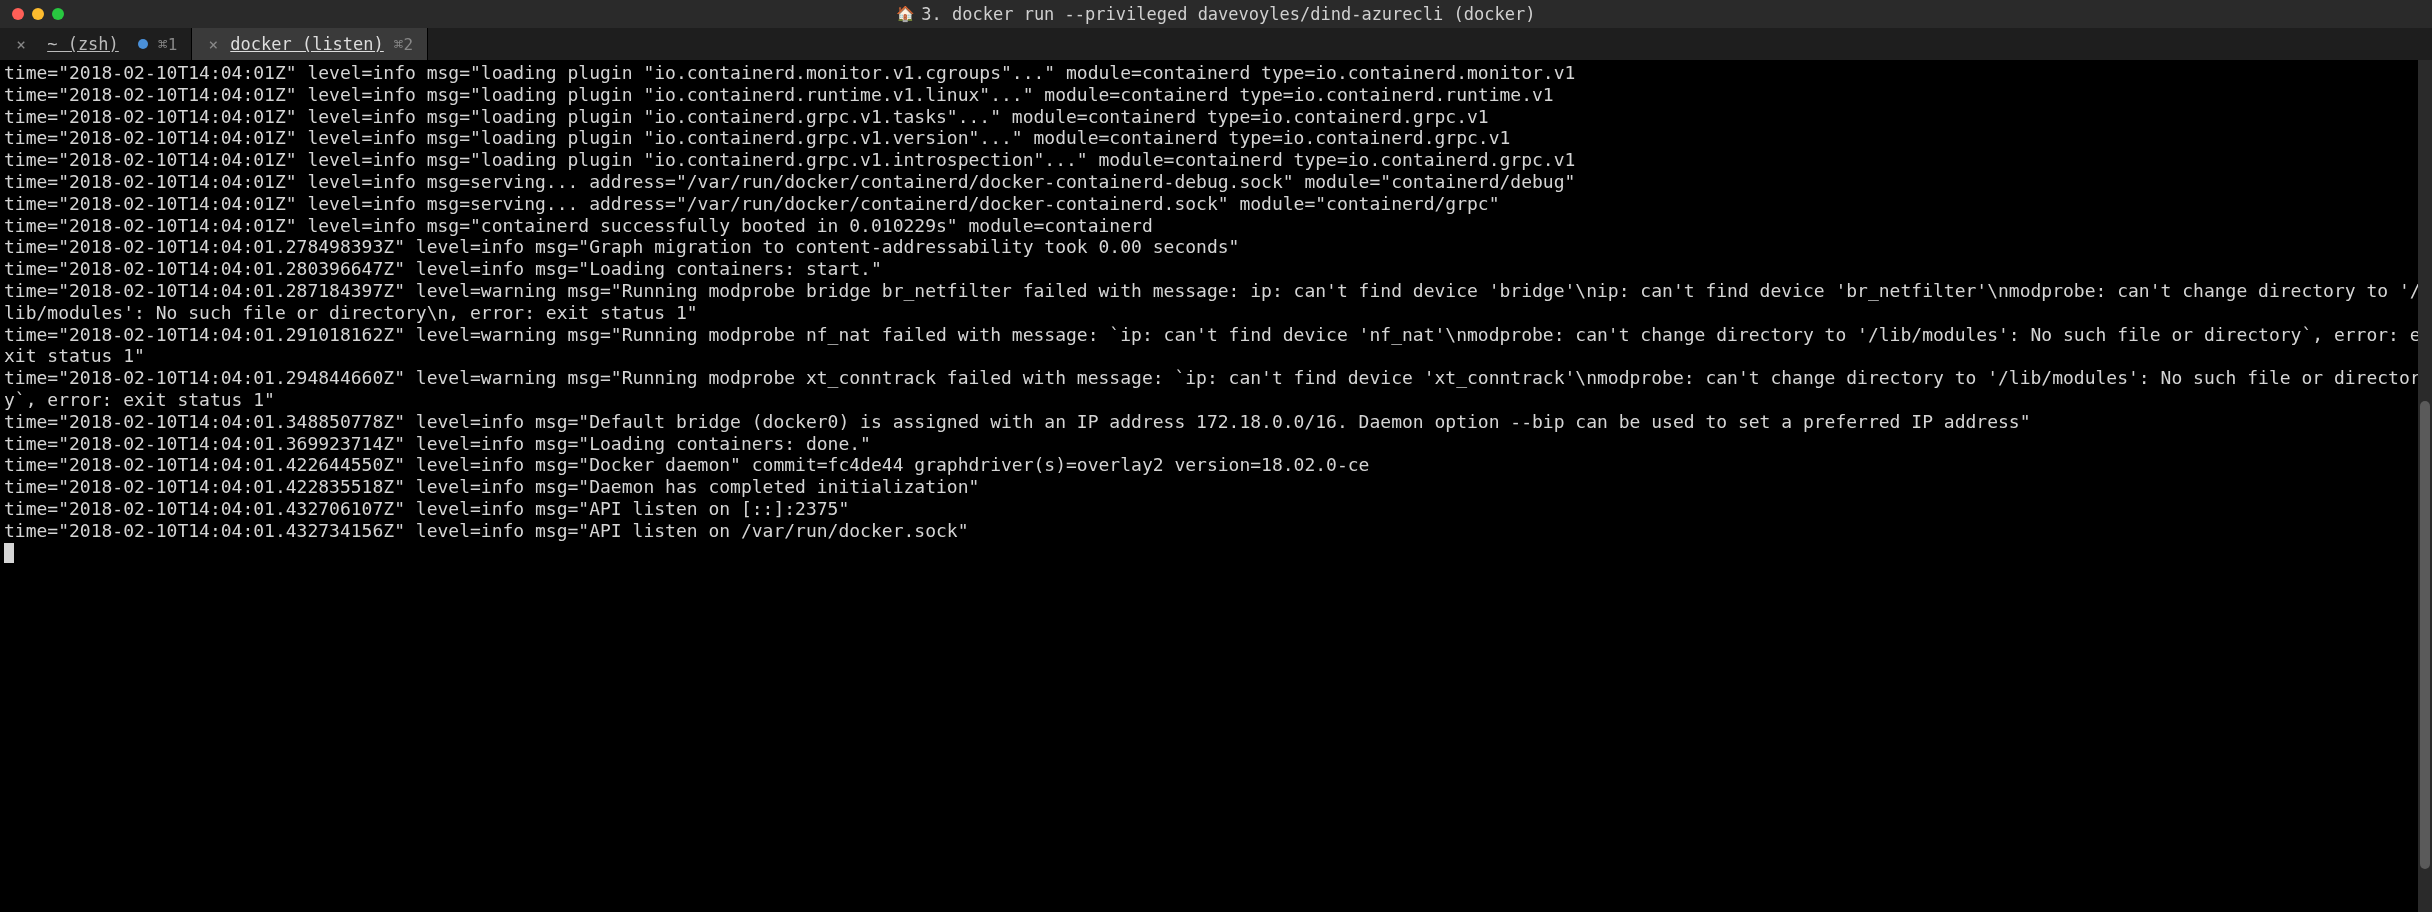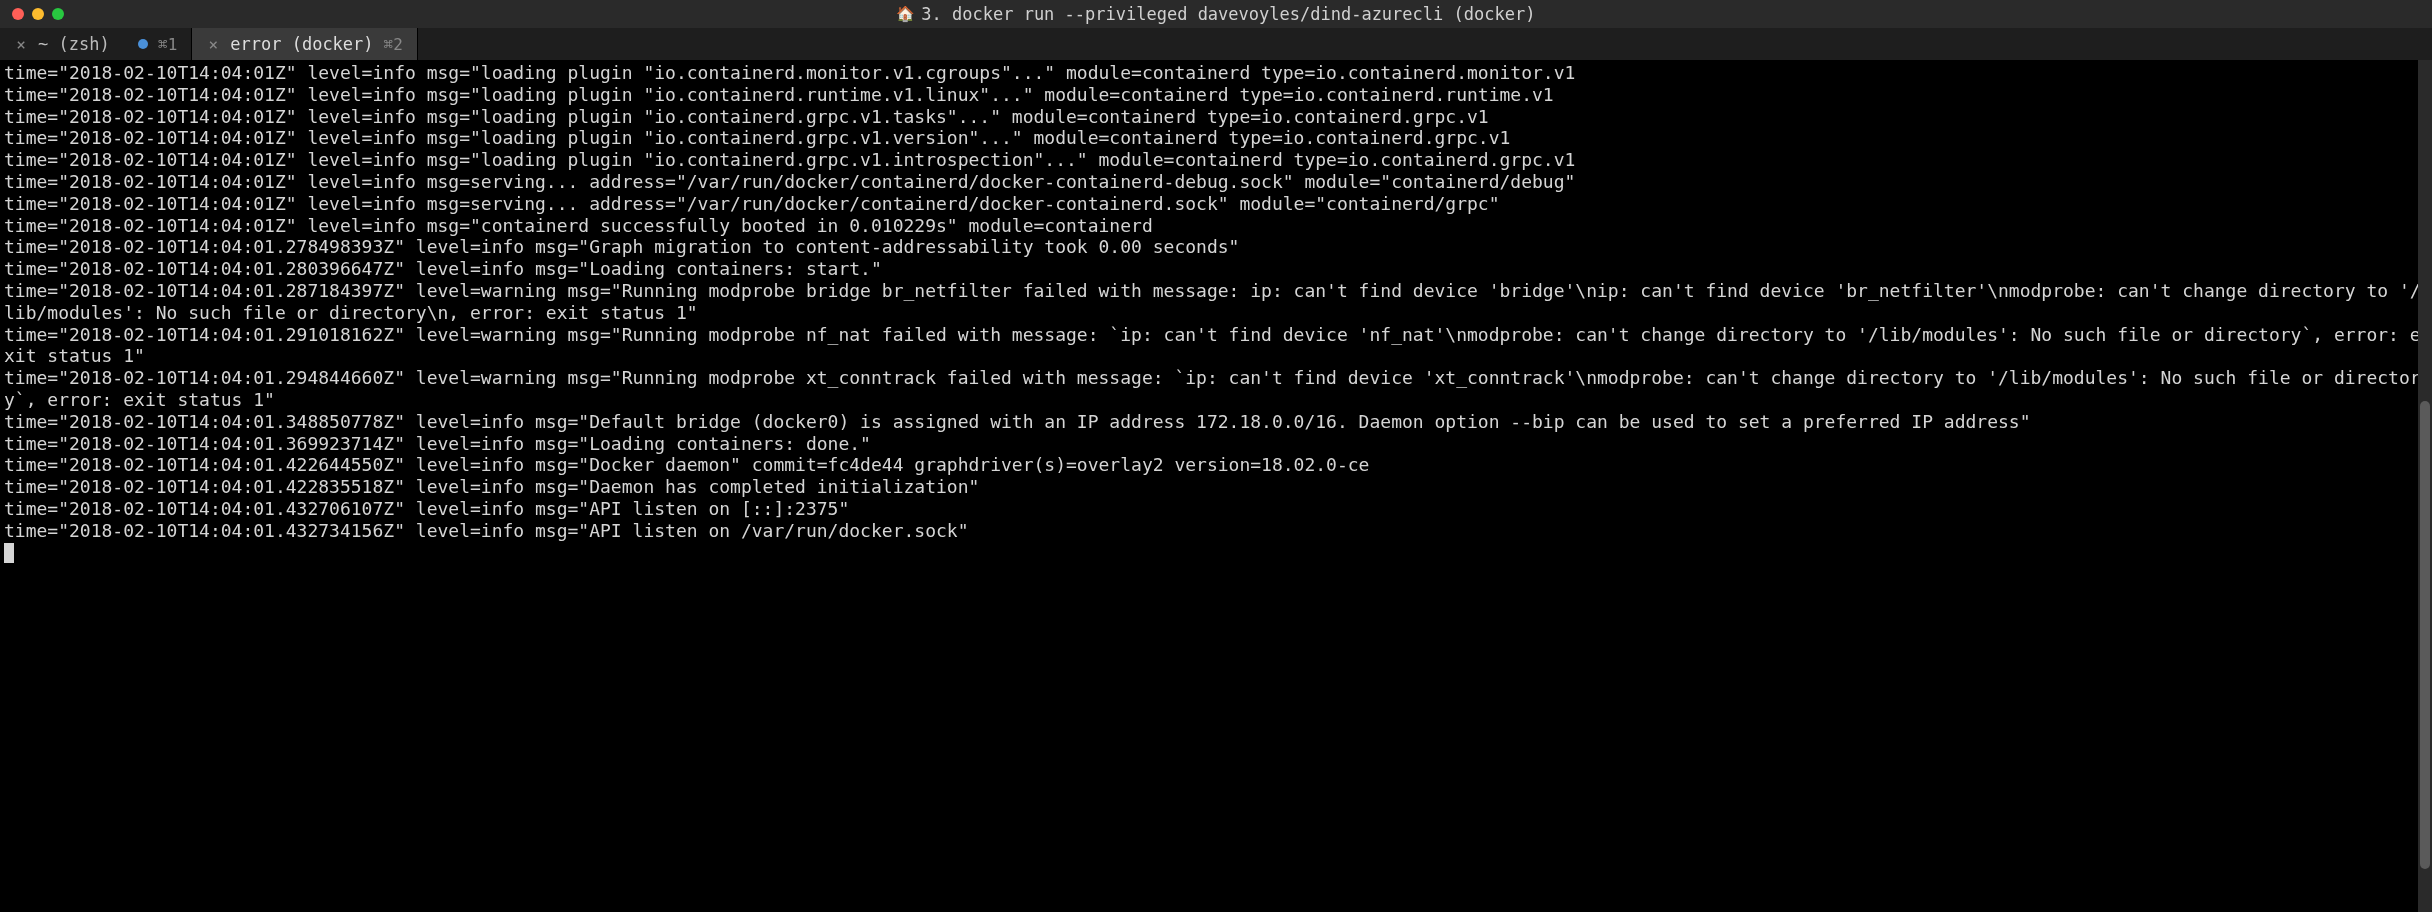--- a/index.html
+++ b/index.html
@@ -70,21 +70,22 @@
       color: #ddd;
     }
     .tab .close {
       color: #888;
       font-size: 16px;
       width: 14px;
       text-align: center;
     }
     .tab .label {
       min-width: 90px;
-      text-align: left;
+      text-align: center;
+      text-decoration: underline;
     }
     .tab .dot {
       width: 10px;
       height: 10px;
       border-radius: 50%;
       background: #4a90d9;
     }
     .tab .shortcut {
       color: #888;
       font-size: 16px;
@@ -144,21 +145,21 @@
 
 <div class="tabbar">
   <div class="tab">
     <span class="close">×</span>
     <span class="label">~ (zsh)</span>
     <span class="dot"></span>
     <span class="shortcut">⌘1</span>
   </div>
   <div class="tab active">
     <span class="close">×</span>
-    <span class="label">error (docker)</span>
+    <span class="label">docker (listen)</span>
     <span class="shortcut">⌘2</span>
   </div>
 </div>
 
 <div class="terminal" id="terminal">time="2018-02-10T14:04:01Z" level=info msg="loading plugin "io.containerd.monitor.v1.cgroups"..." module=containerd type=io.containerd.monitor.v1
 time="2018-02-10T14:04:01Z" level=info msg="loading plugin "io.containerd.runtime.v1.linux"..." module=containerd type=io.containerd.runtime.v1
 time="2018-02-10T14:04:01Z" level=info msg="loading plugin "io.containerd.grpc.v1.tasks"..." module=containerd type=io.containerd.grpc.v1
 time="2018-02-10T14:04:01Z" level=info msg="loading plugin "io.containerd.grpc.v1.version"..." module=containerd type=io.containerd.grpc.v1
 time="2018-02-10T14:04:01Z" level=info msg="loading plugin "io.containerd.grpc.v1.introspection"..." module=containerd type=io.containerd.grpc.v1
 time="2018-02-10T14:04:01Z" level=info msg=serving... address="/var/run/docker/containerd/docker-containerd-debug.sock" module="containerd/debug"

